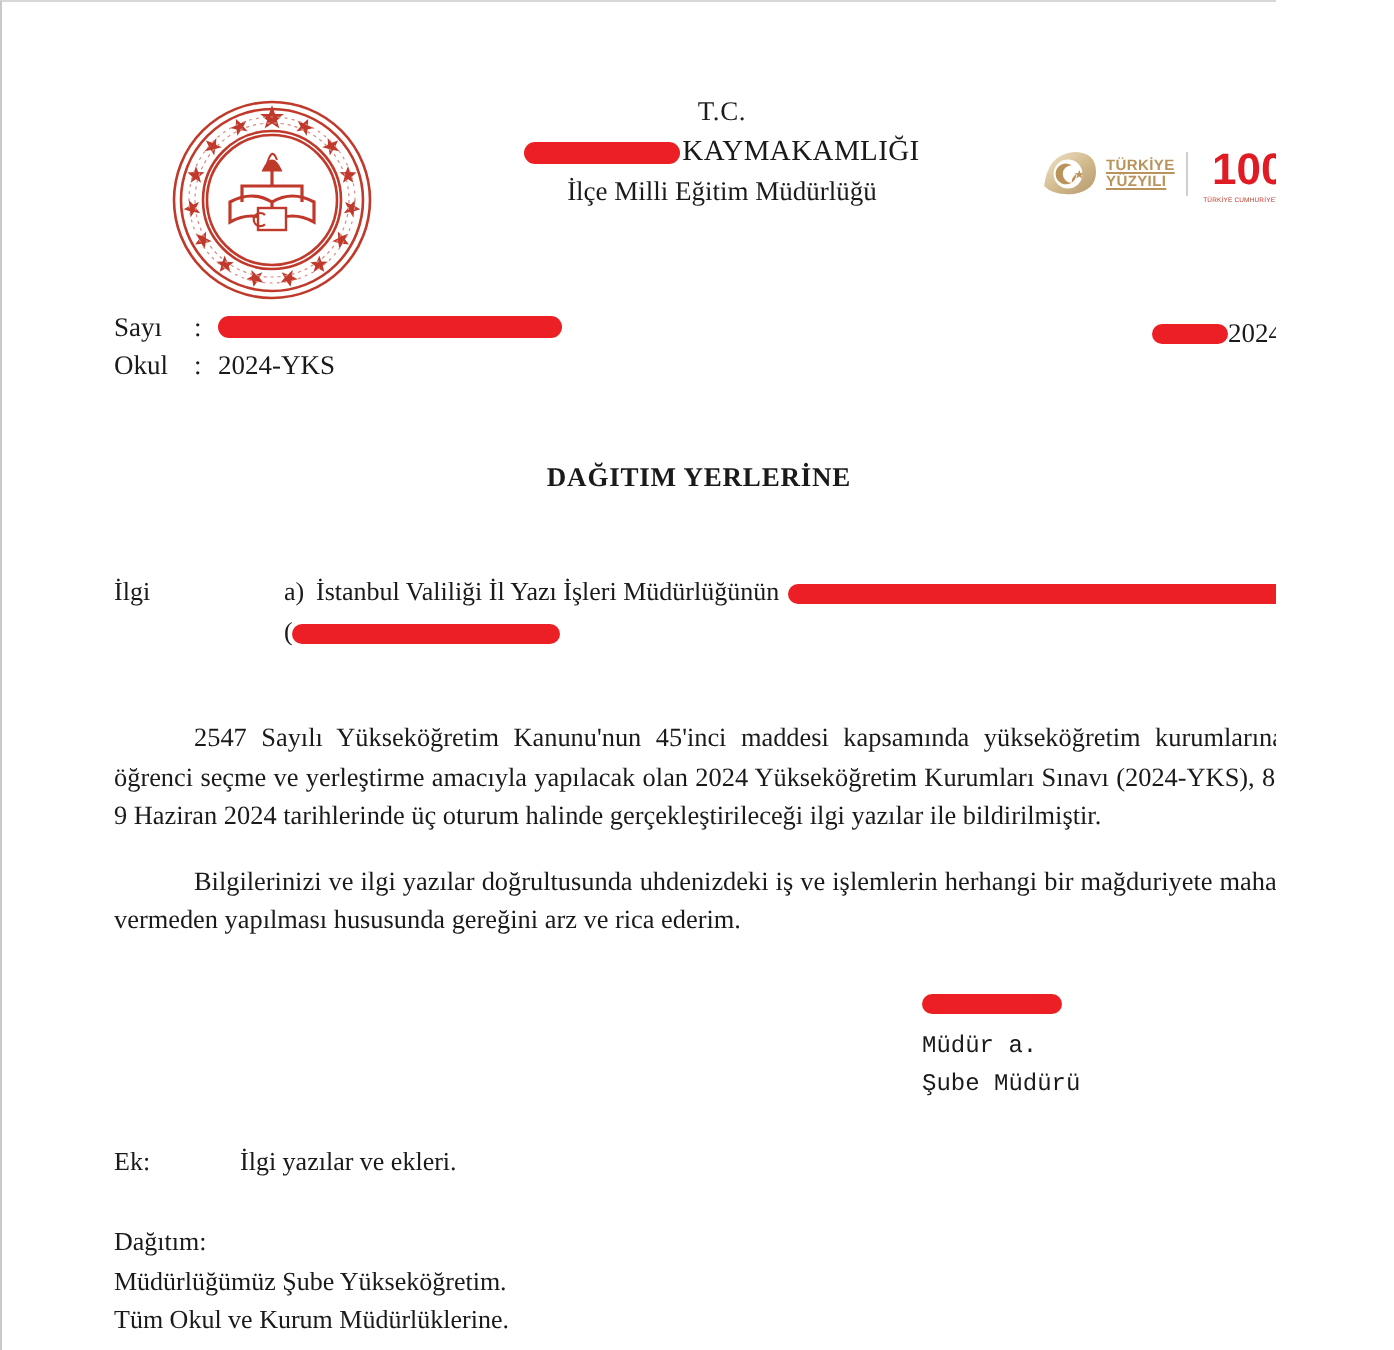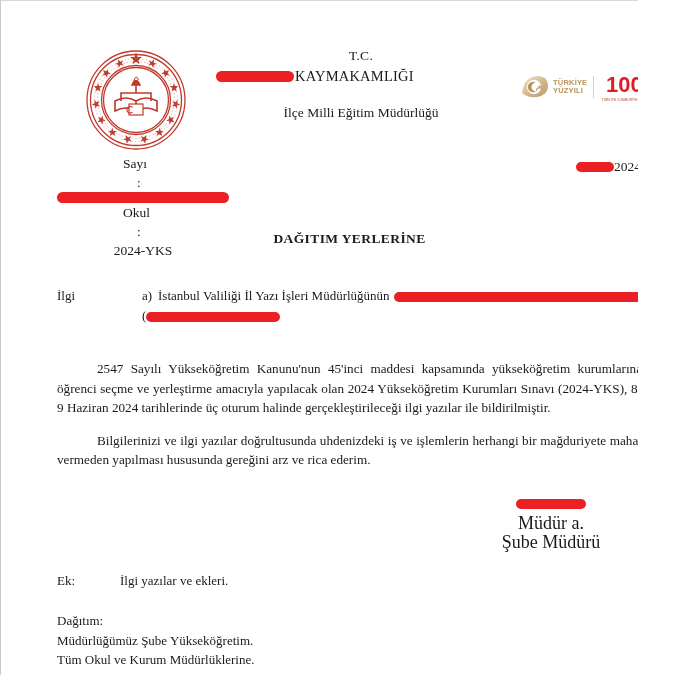--- a/index.html
+++ b/index.html
@@ -58,27 +58,28 @@
     letter-spacing: 0.3px;
     line-height: 18px;
     color: #1b1b1b;
   }
   .kaymakamlik-line {
     font-size: 14.5px;
     line-height: 20px;
     white-space: nowrap;
     display: flex;
     align-items: center;
+    justify-content: center;
     margin-top: 1px;
   }
   .kaymakamlik-line .label { letter-spacing: 0.2px; }
   .ilce-line {
     font-size: 13.5px;
     line-height: 19px;
-    margin-top: 17px;
+    margin-top: 0;
   }
 
   
   .redact {
     display: inline-block;
     background: #ec2024;
     border-radius: 6px;
     vertical-align: middle;
     position: relative;
   }
@@ -104,20 +105,21 @@
   }
   .logo-swoosh { width: 30px; height: 28px; display:block; }
   .logo-tr-text {
     font-family: "Liberation Sans", sans-serif;
     font-size: 7.5px;
     font-weight: bold;
     line-height: 8.5px;
     color: #b9935a;
     letter-spacing: 0.2px;
     white-space: nowrap;
+    text-decoration: underline;
   }
   .logo-divider {
     width: 1px;
     height: 22px;
     background: #cfcfcf;
   }
   .logo-100 {
     display: flex;
     flex-direction: column;
     align-items: center;
@@ -134,21 +136,21 @@
   }
 
   
   .meta {
     position: absolute;
     left: 56px;
     top: 153px;
     font-size: 13.5px;
     line-height: 19px;
   }
-  .meta-row { display: flex; align-items: center; white-space: nowrap; flex-direction: column; }
+  .meta-row { display: flex; align-items: center; white-space: nowrap; }
   .meta-key { display: inline-block; width: 40px; }
   .meta-colon { display: inline-block; width: 12px; }
   .meta-val { }
 
   .date-right {
     position: absolute;
     right: 57px;
     top: 156px;
     font-size: 13.5px;
     line-height: 19px;
@@ -205,23 +207,23 @@
     text-indent: 40px;
   }
   .body-text p:last-child { margin-bottom: 0; }
 
   
   .signature {
     position: absolute;
     left: 460px;
     top: 492px;
     width: 180px;
-    text-align: center;
-    font-size: 18px;
+    font-size: 12px;
     line-height: 19px;
+    font-family: Liberation Mono, monospace;
   }
   .sig-name-redact { margin-bottom: 2px; }
 
   
   .ek-block {
     position: absolute;
     left: 56px;
     top: 570px;
     font-size: 13px;
     line-height: 19px;

